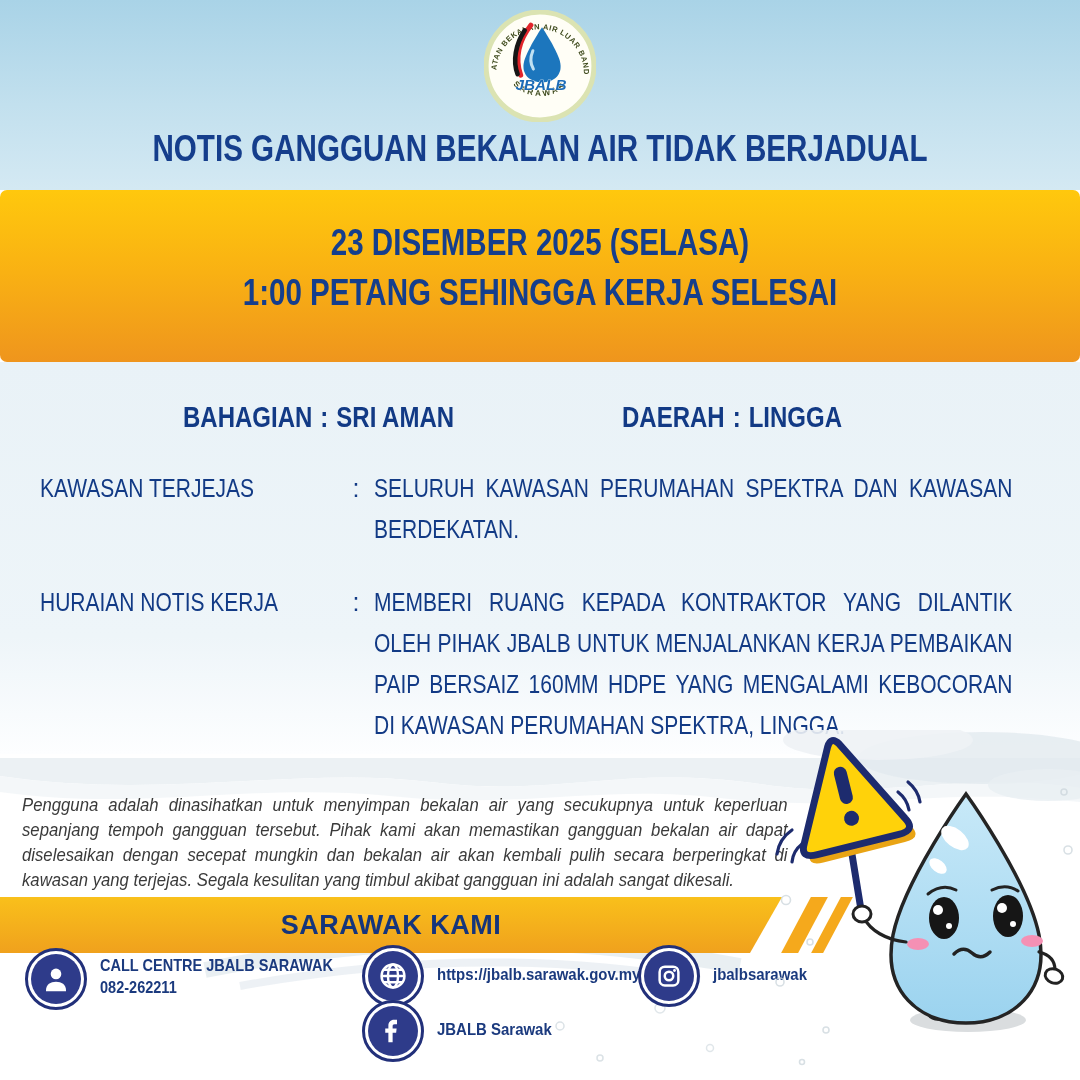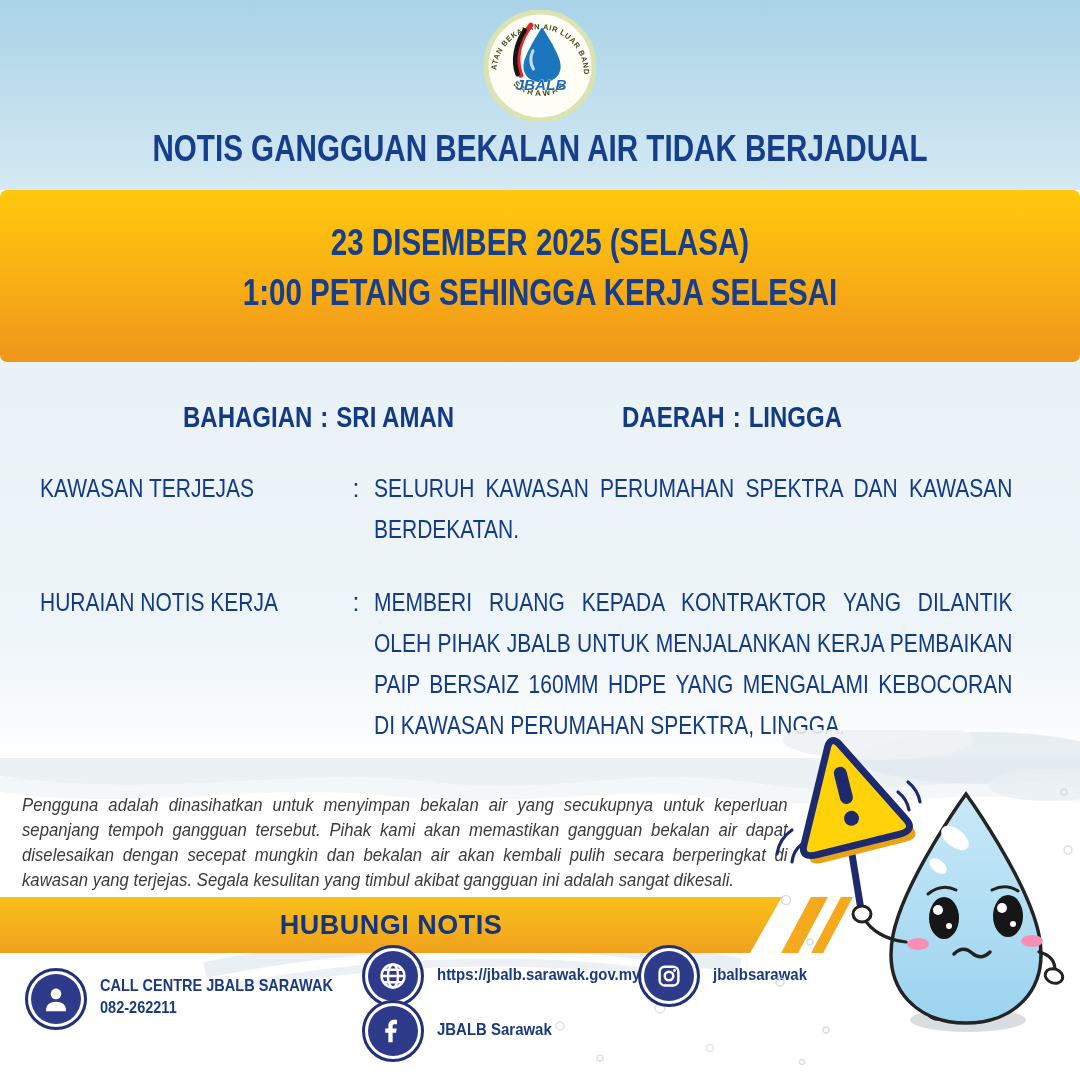--- a/index.html
+++ b/index.html
@@ -50,21 +50,21 @@
        background:linear-gradient(180deg,#f9c01b 0%,#f0a11d 100%);
        clip-path:polygon(0 0,782px 0,750px 56px,0 56px);
        display:flex;align-items:center;justify-content:center;}
   .hubungi-text{font-size:27px;font-weight:bold;color:#15357c;letter-spacing:.5px;}
   .stripe{position:absolute;top:139px;height:56px;background:#f5a91c;
        transform:skewX(-28deg);}
   .stripe.s1{left:796px;width:17px;}
   .stripe.s2{left:826px;width:12px;}
 
   .contact{position:absolute;display:flex;gap:13px;align-items:flex-start;}
-  .contact.c1{left:25px;top:190px;margin-top:20px;}
+  .contact.c1{left:25px;top:190px;}
   .contact.c2{left:362px;top:187px;}
   .contact.c3{left:638px;top:187px;}
   .contact.c4{left:362px;top:242px;}
   .badge{width:62px;height:62px;border:3px solid #22307a;border-radius:50%;
        background:#fff;display:flex;align-items:center;justify-content:center;flex:none;}
   .badge-inner{width:50px;height:50px;border-radius:50%;background:#2e3b8a;
        display:flex;align-items:center;justify-content:center;}
   .contact-text{font-weight:bold;color:#1b3a7e;font-size:16.5px;line-height:22px;
        transform:scaleX(.88);transform-origin:0 0;white-space:nowrap;padding-top:6px;}
   .contact-text.single{padding-top:19px;font-size:17px;}
@@ -136,21 +136,21 @@
       <path d="M240,228 Q480,184 700,222" stroke="#e8eef2" stroke-width="8" fill="none" opacity="0.8"></path>
       <circle cx="560" cy="268" r="4" fill="none" stroke="#ccd6dc" stroke-width="1.5" opacity="0.7"></circle>
       <circle cx="600" cy="300" r="3" fill="none" stroke="#ccd6dc" stroke-width="1.5" opacity="0.7"></circle>
       <circle cx="660" cy="250" r="5" fill="none" stroke="#ccd6dc" stroke-width="1.5" opacity="0.6"></circle>
       <circle cx="710" cy="290" r="3.5" fill="none" stroke="#ccd6dc" stroke-width="1.5" opacity="0.6"></circle>
     </svg>
 
     <div class="advisory">Pengguna adalah dinasihatkan untuk menyimpan bekalan air yang secukupnya untuk keperluan sepanjang tempoh gangguan tersebut. Pihak kami akan memastikan gangguan bekalan air dapat diselesaikan dengan secepat mungkin dan bekalan air akan kembali pulih secara berperingkat di kawasan yang terjejas. Segala kesulitan yang timbul akibat gangguan ini adalah sangat dikesali.</div>
 
     <div class="hubungi">
-      <div class="hubungi-text">HUBUNGI NOTIS</div>
+      <div class="hubungi-text">SARAWAK KAMI</div>
     </div>
     <div class="stripe s1"></div>
     <div class="stripe s2"></div>
 
     <div class="contact c1">
       <div class="badge">
         <div class="badge-inner">
           <svg viewBox="0 0 24 24" width="32" height="32">
             <circle cx="12" cy="8.2" r="4" fill="#fff"></circle>
             <path d="M4.5 20.5c0-4.4 3.4-6.4 7.5-6.4s7.5 2 7.5 6.4v.6h-15z" fill="#fff"></path>

